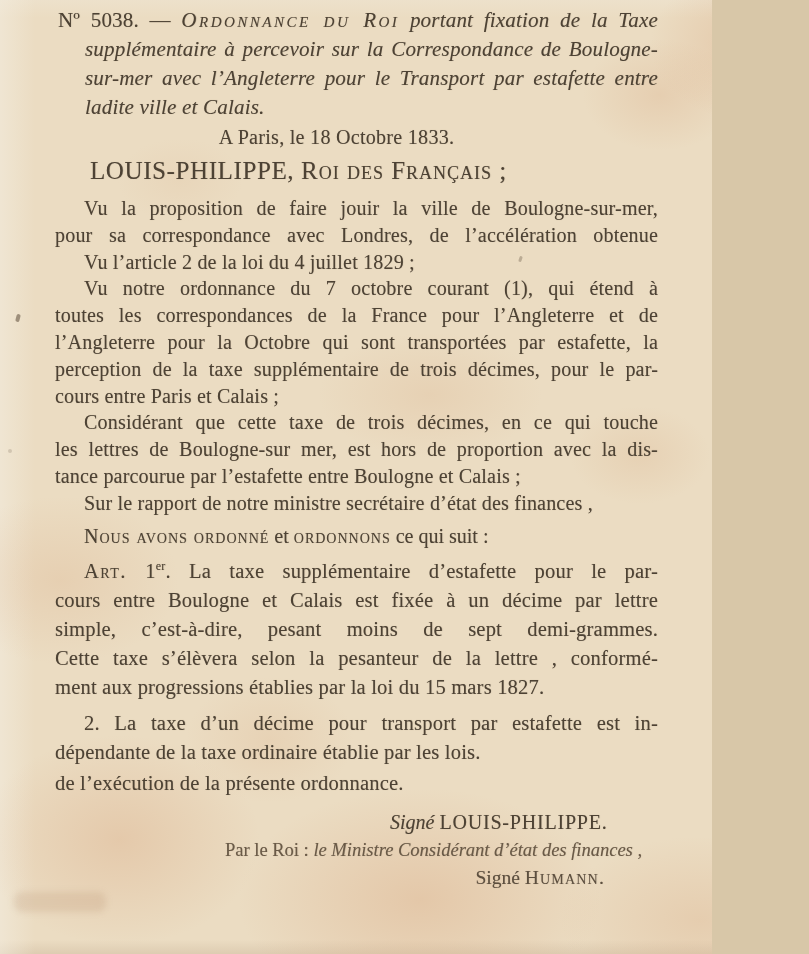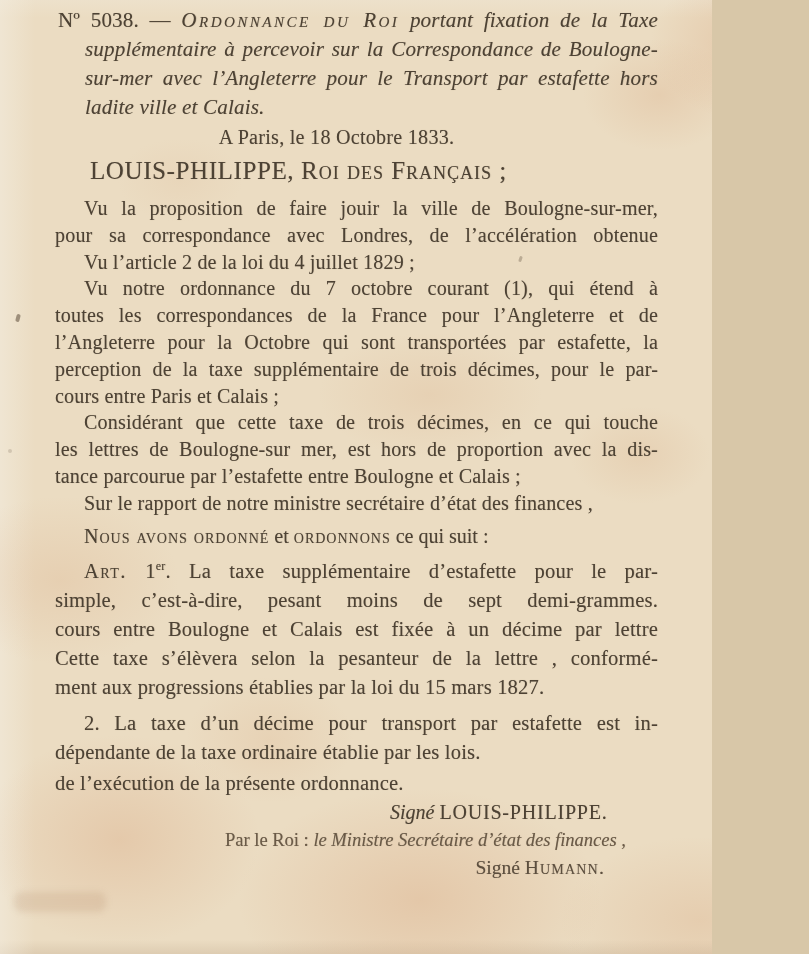--- a/index.html
+++ b/index.html
@@ -49,21 +49,21 @@
   .decree{margin-top:6px;font-size:20px;line-height:27px;text-indent:29px;}
   .decree .sc{letter-spacing:1px;}
 
   .articles .line{font-size:20.5px;line-height:29.2px;letter-spacing:.2px;}
   .art1{margin-top:7px;}
   .art2{margin-top:6px;}
   .art3{margin-top:2px;}
   .art-label{font-variant:small-caps;letter-spacing:1.5px;}
   sup.ord{font-size:12px;vertical-align:super;line-height:0;}
 
-  .sigs{}
+  .sigs{margin-top:10px;}
   .sig1{margin-left:335px;font-size:20px;line-height:28px;}
   .sig1 .name{letter-spacing:.8px;}
   .sig2{margin-left:170px;font-size:18.5px;line-height:28px;color:#6a5a47;}
   .it{font-style:italic;}
   .sig3{text-align:right;margin-right:53px;font-size:19.5px;line-height:28px;color:#5d4f3f;}
   .sig3 .sc{letter-spacing:1.2px;}
 
   .speck{position:absolute;background:rgba(92,76,58,.55);}
   .smudge{position:absolute;left:14px;top:892px;width:92px;height:20px;background:rgba(170,130,95,.18);filter:blur(3px);border-radius:8px;}
 </style>
@@ -71,21 +71,21 @@
 <body>
 
 <div class="page">
   <div class="text">
 
     <div class="headnote">
       <div class="line first j">
         <span class="rm">Nº 5038. — </span><span class="sc-caps">Ordonnance du Roi</span><span> portant fixation de la Taxe</span>
       </div>
       <div class="line cont j">supplémentaire à percevoir sur la Correspondance de Boulogne-</div>
-      <div class="line cont j">sur-mer avec l’Angleterre pour le Transport par estafette hors</div>
+      <div class="line cont j">sur-mer avec l’Angleterre pour le Transport par estafette entre</div>
       <div class="line cont">ladite ville et Calais.</div>
     </div>
 
     <div class="dateline">A Paris, le 18 Octobre 1833.</div>
 
     <div class="salutation">
       <span class="name">LOUIS-PHILIPPE, </span><span class="sc">Roi des Français ;</span>
     </div>
 
     <div class="recitals">
@@ -115,40 +115,40 @@
 
     <div class="decree">
       <span class="sc">Nous avons ordonné</span><span> et </span><span class="sc">ordonnons</span><span> ce qui suit :</span>
     </div>
 
     <div class="articles">
       <div class="art1">
         <div class="line j ind">
           <span class="art-label">Art.</span><span> 1</span><sup class="ord">er</sup><span>. La taxe supplémentaire d’estafette pour le par-</span>
         </div>
+        <div class="line j">cours entre Boulogne et Calais est fixée à un décime par lettre</div>
         <div class="line j">simple, c’est-à-dire, pesant moins de sept demi-grammes.</div>
-        <div class="line j">cours entre Boulogne et Calais est fixée à un décime par lettre</div>
         <div class="line j">Cette taxe s’élèvera selon la pesanteur de la lettre , conformé-</div>
         <div class="line">ment aux progressions établies par la loi du 15 mars 1827.</div>
       </div>
       <div class="art2">
         <div class="line j ind">2. La taxe d’un décime pour transport par estafette est in-</div>
         <div class="line">dépendante de la taxe ordinaire établie par les lois.</div>
       </div>
       <div class="art3">
         <div class="line">de l’exécution de la présente ordonnance.</div>
       </div>
     </div>
 
     <div class="sigs">
       <div class="sig1">
         <span class="it">Signé </span><span class="name">LOUIS-PHILIPPE.</span>
       </div>
       <div class="sig2">
-        <span>Par le Roi : </span><span class="it">le Ministre Secrétaire d’état des finances ,</span>
+        <span>Par le Roi : </span><span class="it">le Ministre Considérant d’état des finances ,</span>
       </div>
       <div class="sig3">
         <span>Signé </span><span class="sc">Humann.</span>
       </div>
     </div>
 
   </div>
 
   <div class="speck" style="left:16px;top:314px;width:4px;height:8px;border-radius:2px;transform:rotate(15deg);"></div>
   <div class="speck" style="left:792px;top:209px;width:6px;height:5px;border-radius:50%;opacity:.5;"></div>

